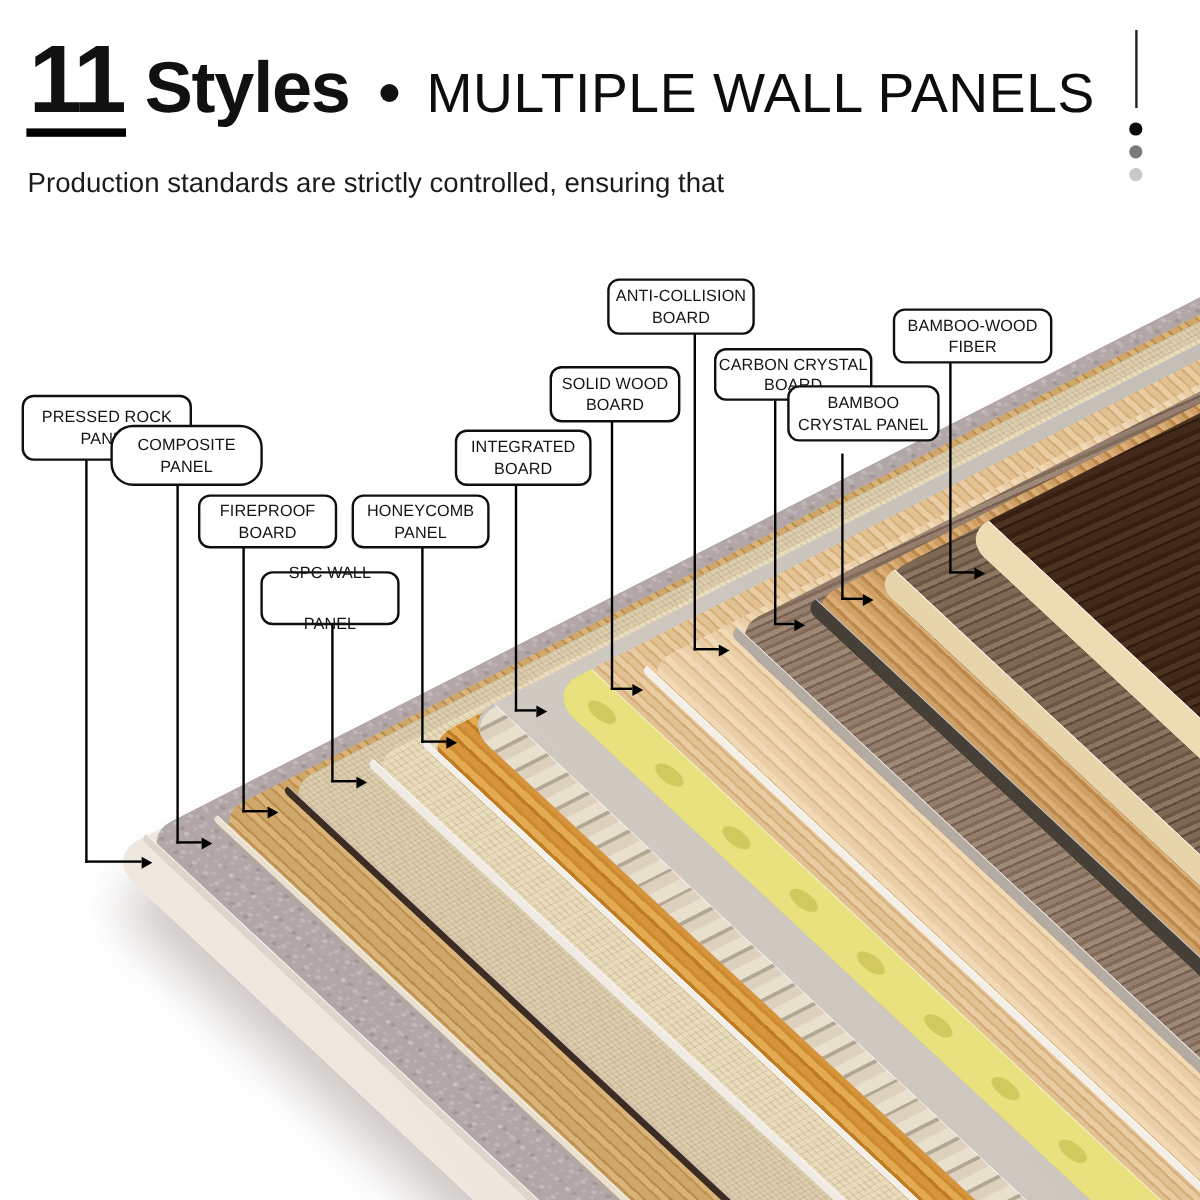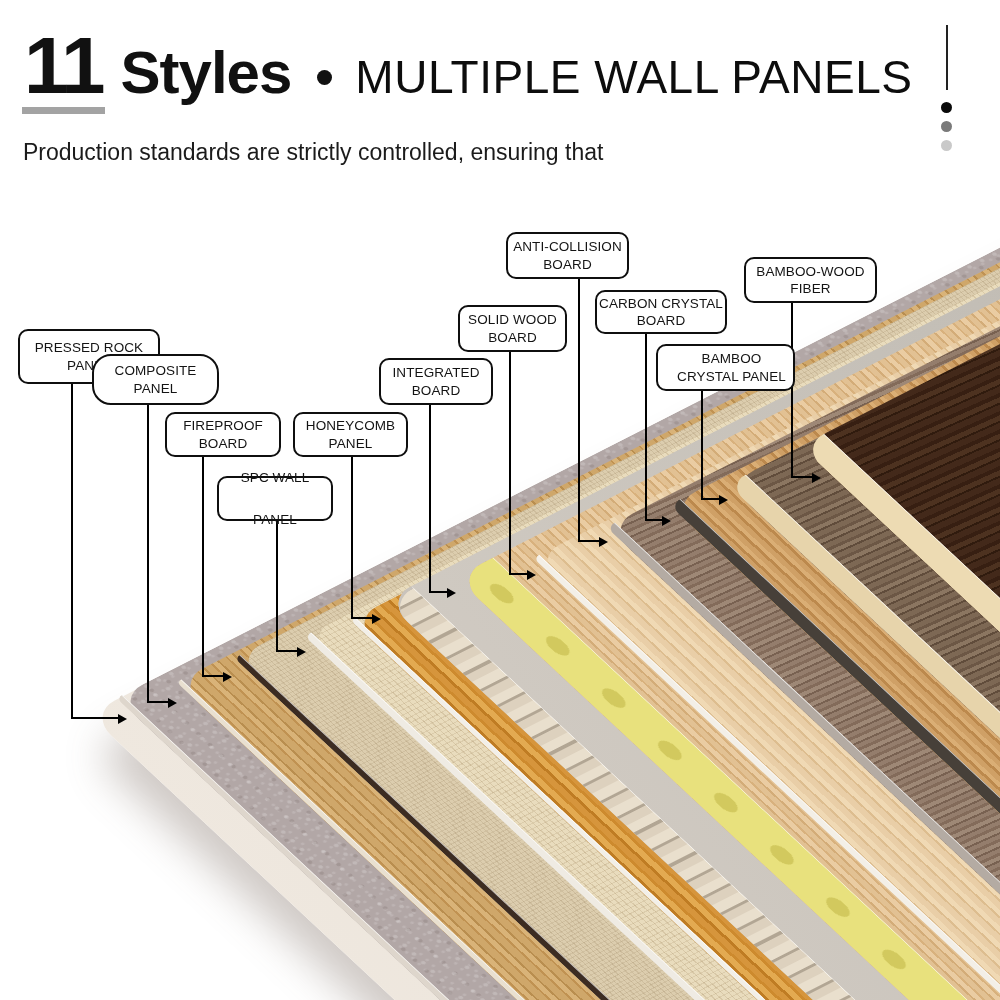--- a/index.html
+++ b/index.html
@@ -2,21 +2,21 @@
 <html><head>
 <meta charset="utf-8">
 <style>
   html,body{margin:0;padding:0;background:#ffffff;}
   .page{position:relative;width:1000px;height:1000px;background:#ffffff;overflow:hidden;
         font-family:"Liberation Sans", sans-serif;color:#111;}
 
   
   .header{position:absolute;left:22px;top:28px;display:flex;align-items:baseline;white-space:nowrap;}
   .count{font-size:80px;line-height:0.95;font-weight:800;letter-spacing:-3px;
-         border-bottom:7px solid #a3a3a3;padding:0 2px 3px 2px;}
+         border-bottom:7px solid #000000;padding:0 2px 3px 2px;}
   .count-label{font-size:60px;font-weight:700;margin-left:16px;letter-spacing:-1px;}
   .dot-sep{width:15px;height:15px;border-radius:50%;background:#111;align-self:center;
            margin:0 23px 0 26px;transform:translateY(6px);}
   .main-title{font-size:46px;font-weight:400;letter-spacing:0.5px;color:#0d0d0d;}
   .subtitle{position:absolute;left:23px;top:134px;font-size:23px;line-height:36px;color:#1b1b1b;}
 
   
   .decor-line{position:absolute;left:946px;top:25px;width:2px;height:65px;background:#222;}
   .decor-dots{position:absolute;left:941px;top:102px;display:flex;flex-direction:column;gap:8px;}
   .decor-dots i{width:11px;height:11px;border-radius:50%;display:block;}
@@ -167,21 +167,21 @@
       <div class="callout-box" style="left: 506px; top: 232px; width: 119px; height: 43px;">
         <span>ANTI-COLLISION</span>
         <span>BOARD</span>
       </div>
       <div class="connector" style="left: 578px; top: 273px; width: 19px; height: 267px;"></div>
       <div class="callout-box" style="left: 595px; top: 290px; width: 128px; height: 40px;">
         <span>CARBON CRYSTAL</span>
         <span>BOARD</span>
       </div>
       <div class="connector" style="left: 645px; top: 328px; width: 15px; height: 191px;"></div>
-      <div class="callout-box" style="left: 656px; top: 344px; width: 123px; height: 43px; padding-left: 12px;">
+      <div class="callout-box" style="left: 656px; top: 321px; width: 123px; height: 43px;">
         <span>BAMBOO</span>
         <span>CRYSTAL PANEL</span>
       </div>
       <div class="connector" style="left: 701px; top: 378px; width: 16px; height: 120px;"></div>
       <div class="callout-box" style="left: 744px; top: 257px; width: 129px; height: 42px;">
         <span>BAMBOO-WOOD</span>
         <span>FIBER</span>
       </div>
       <div class="connector" style="left: 791px; top: 297px; width: 19px; height: 179px;"></div>
     </div>

